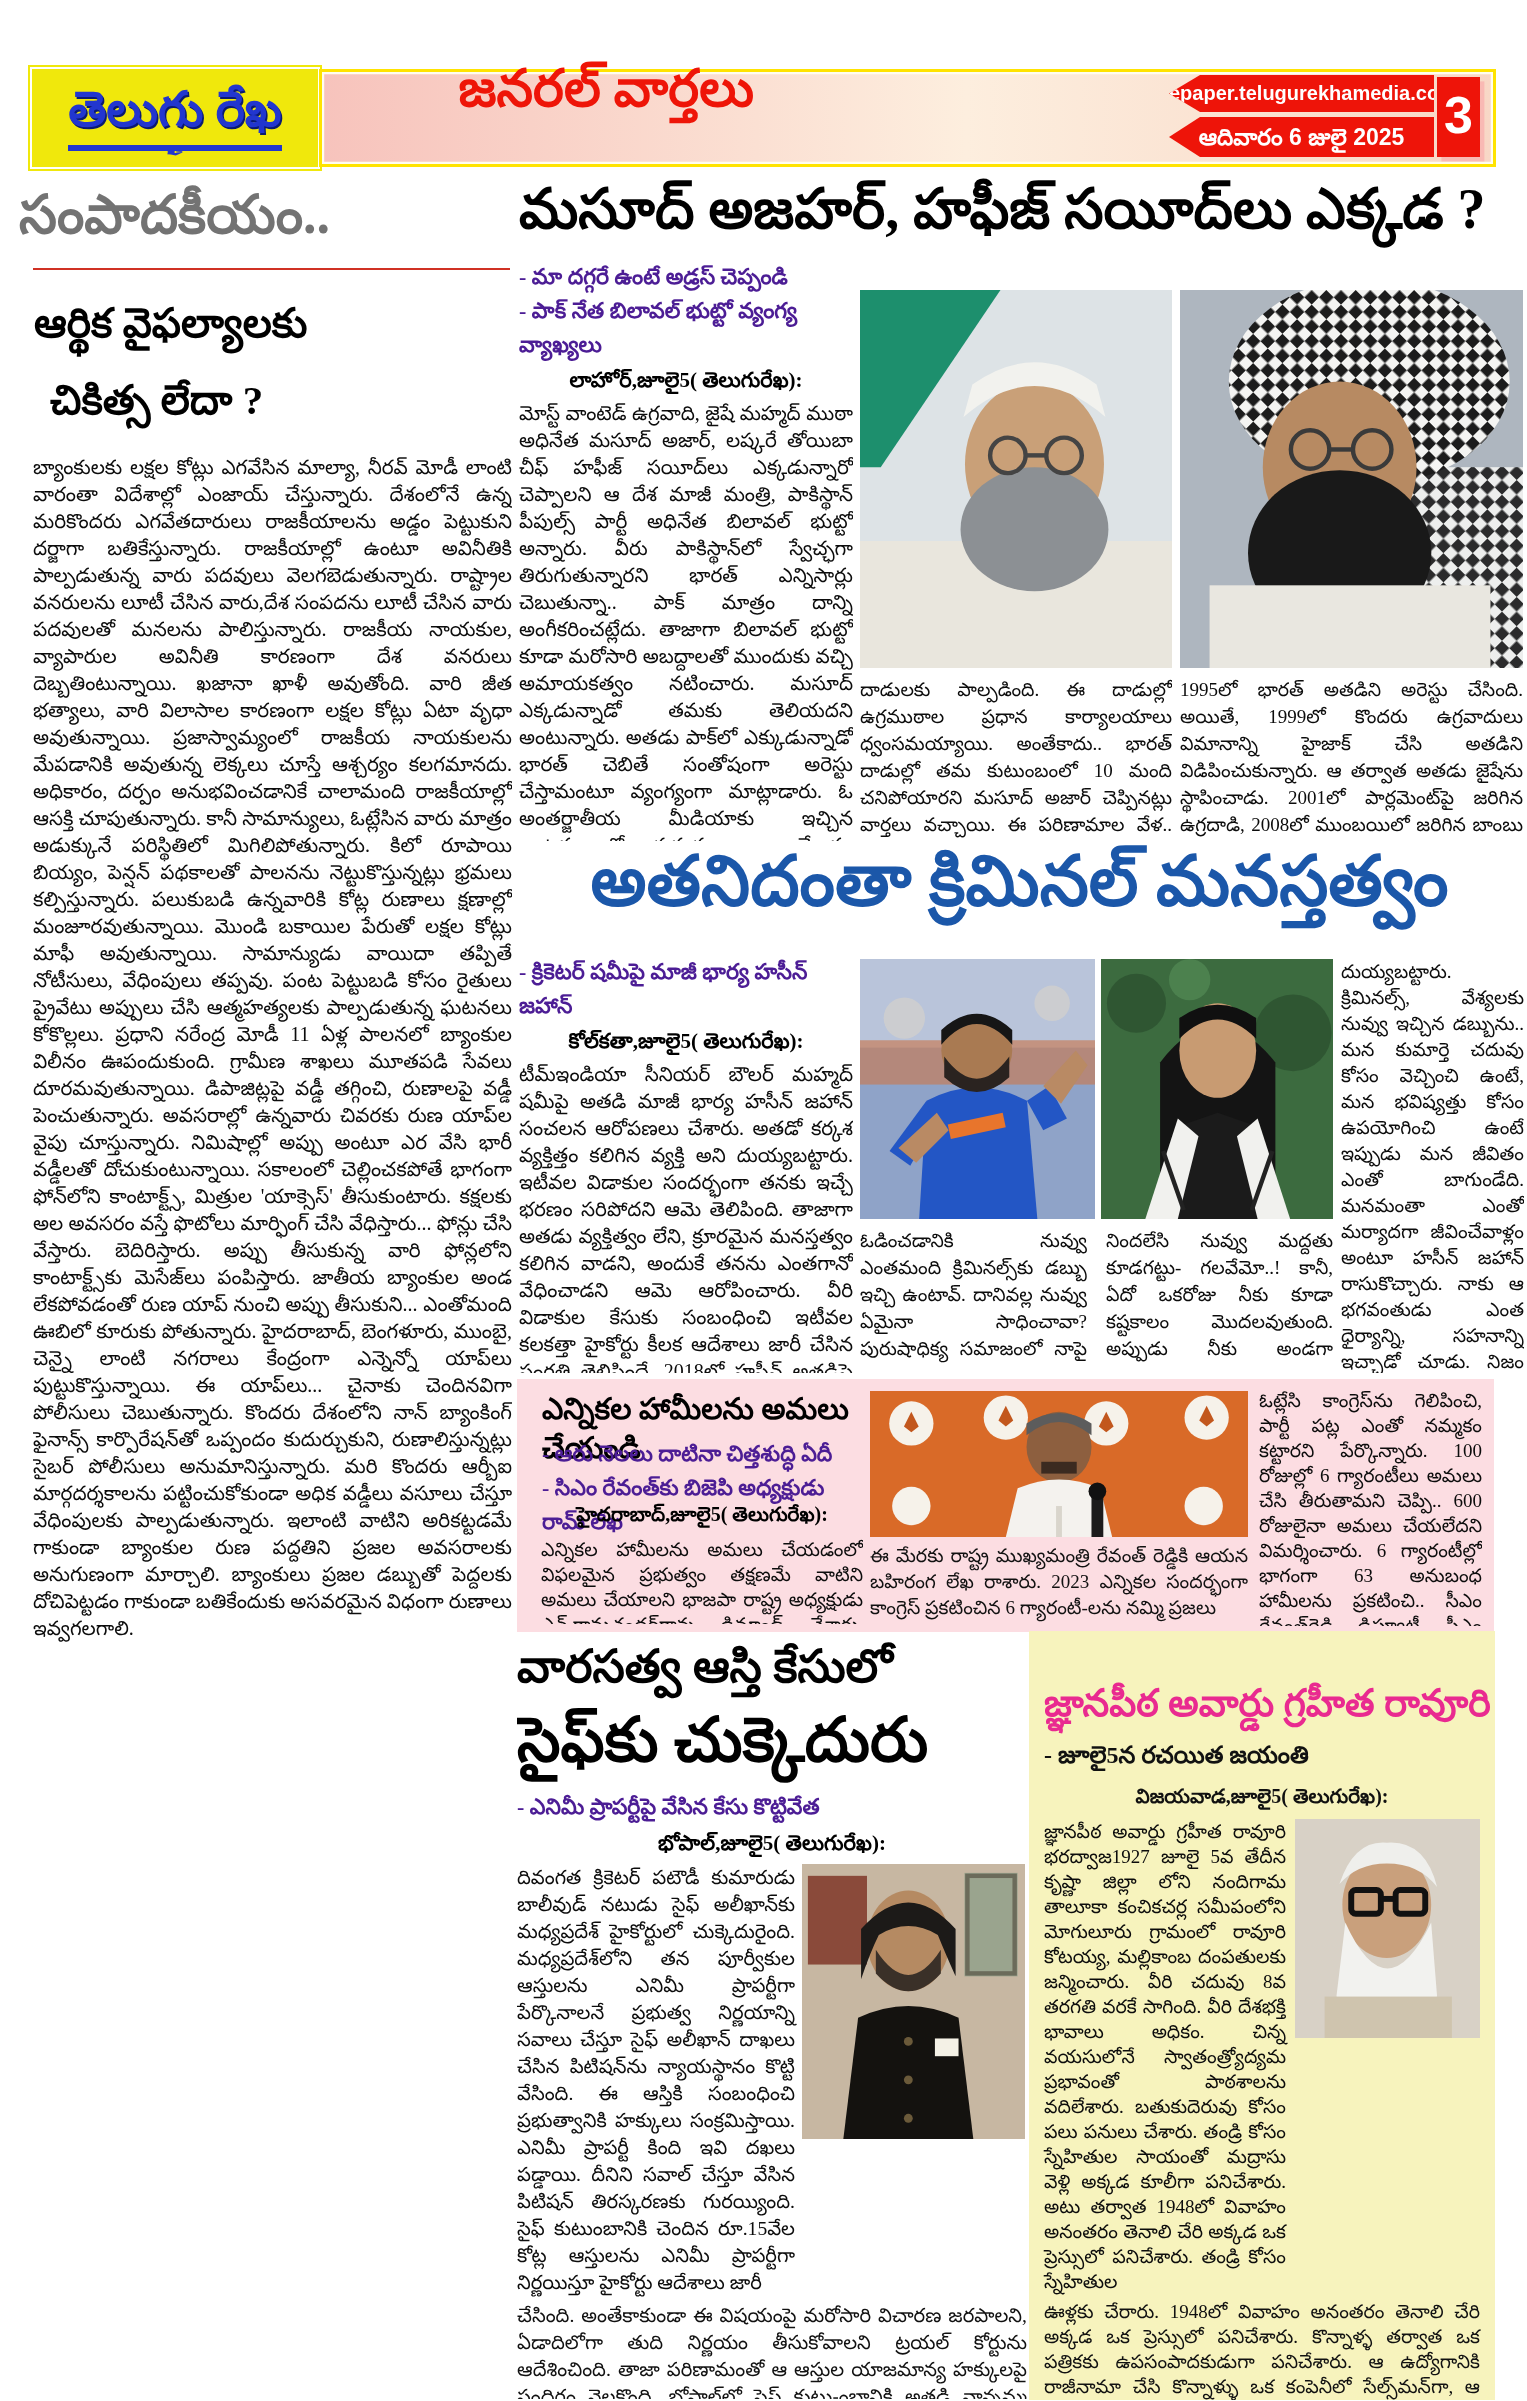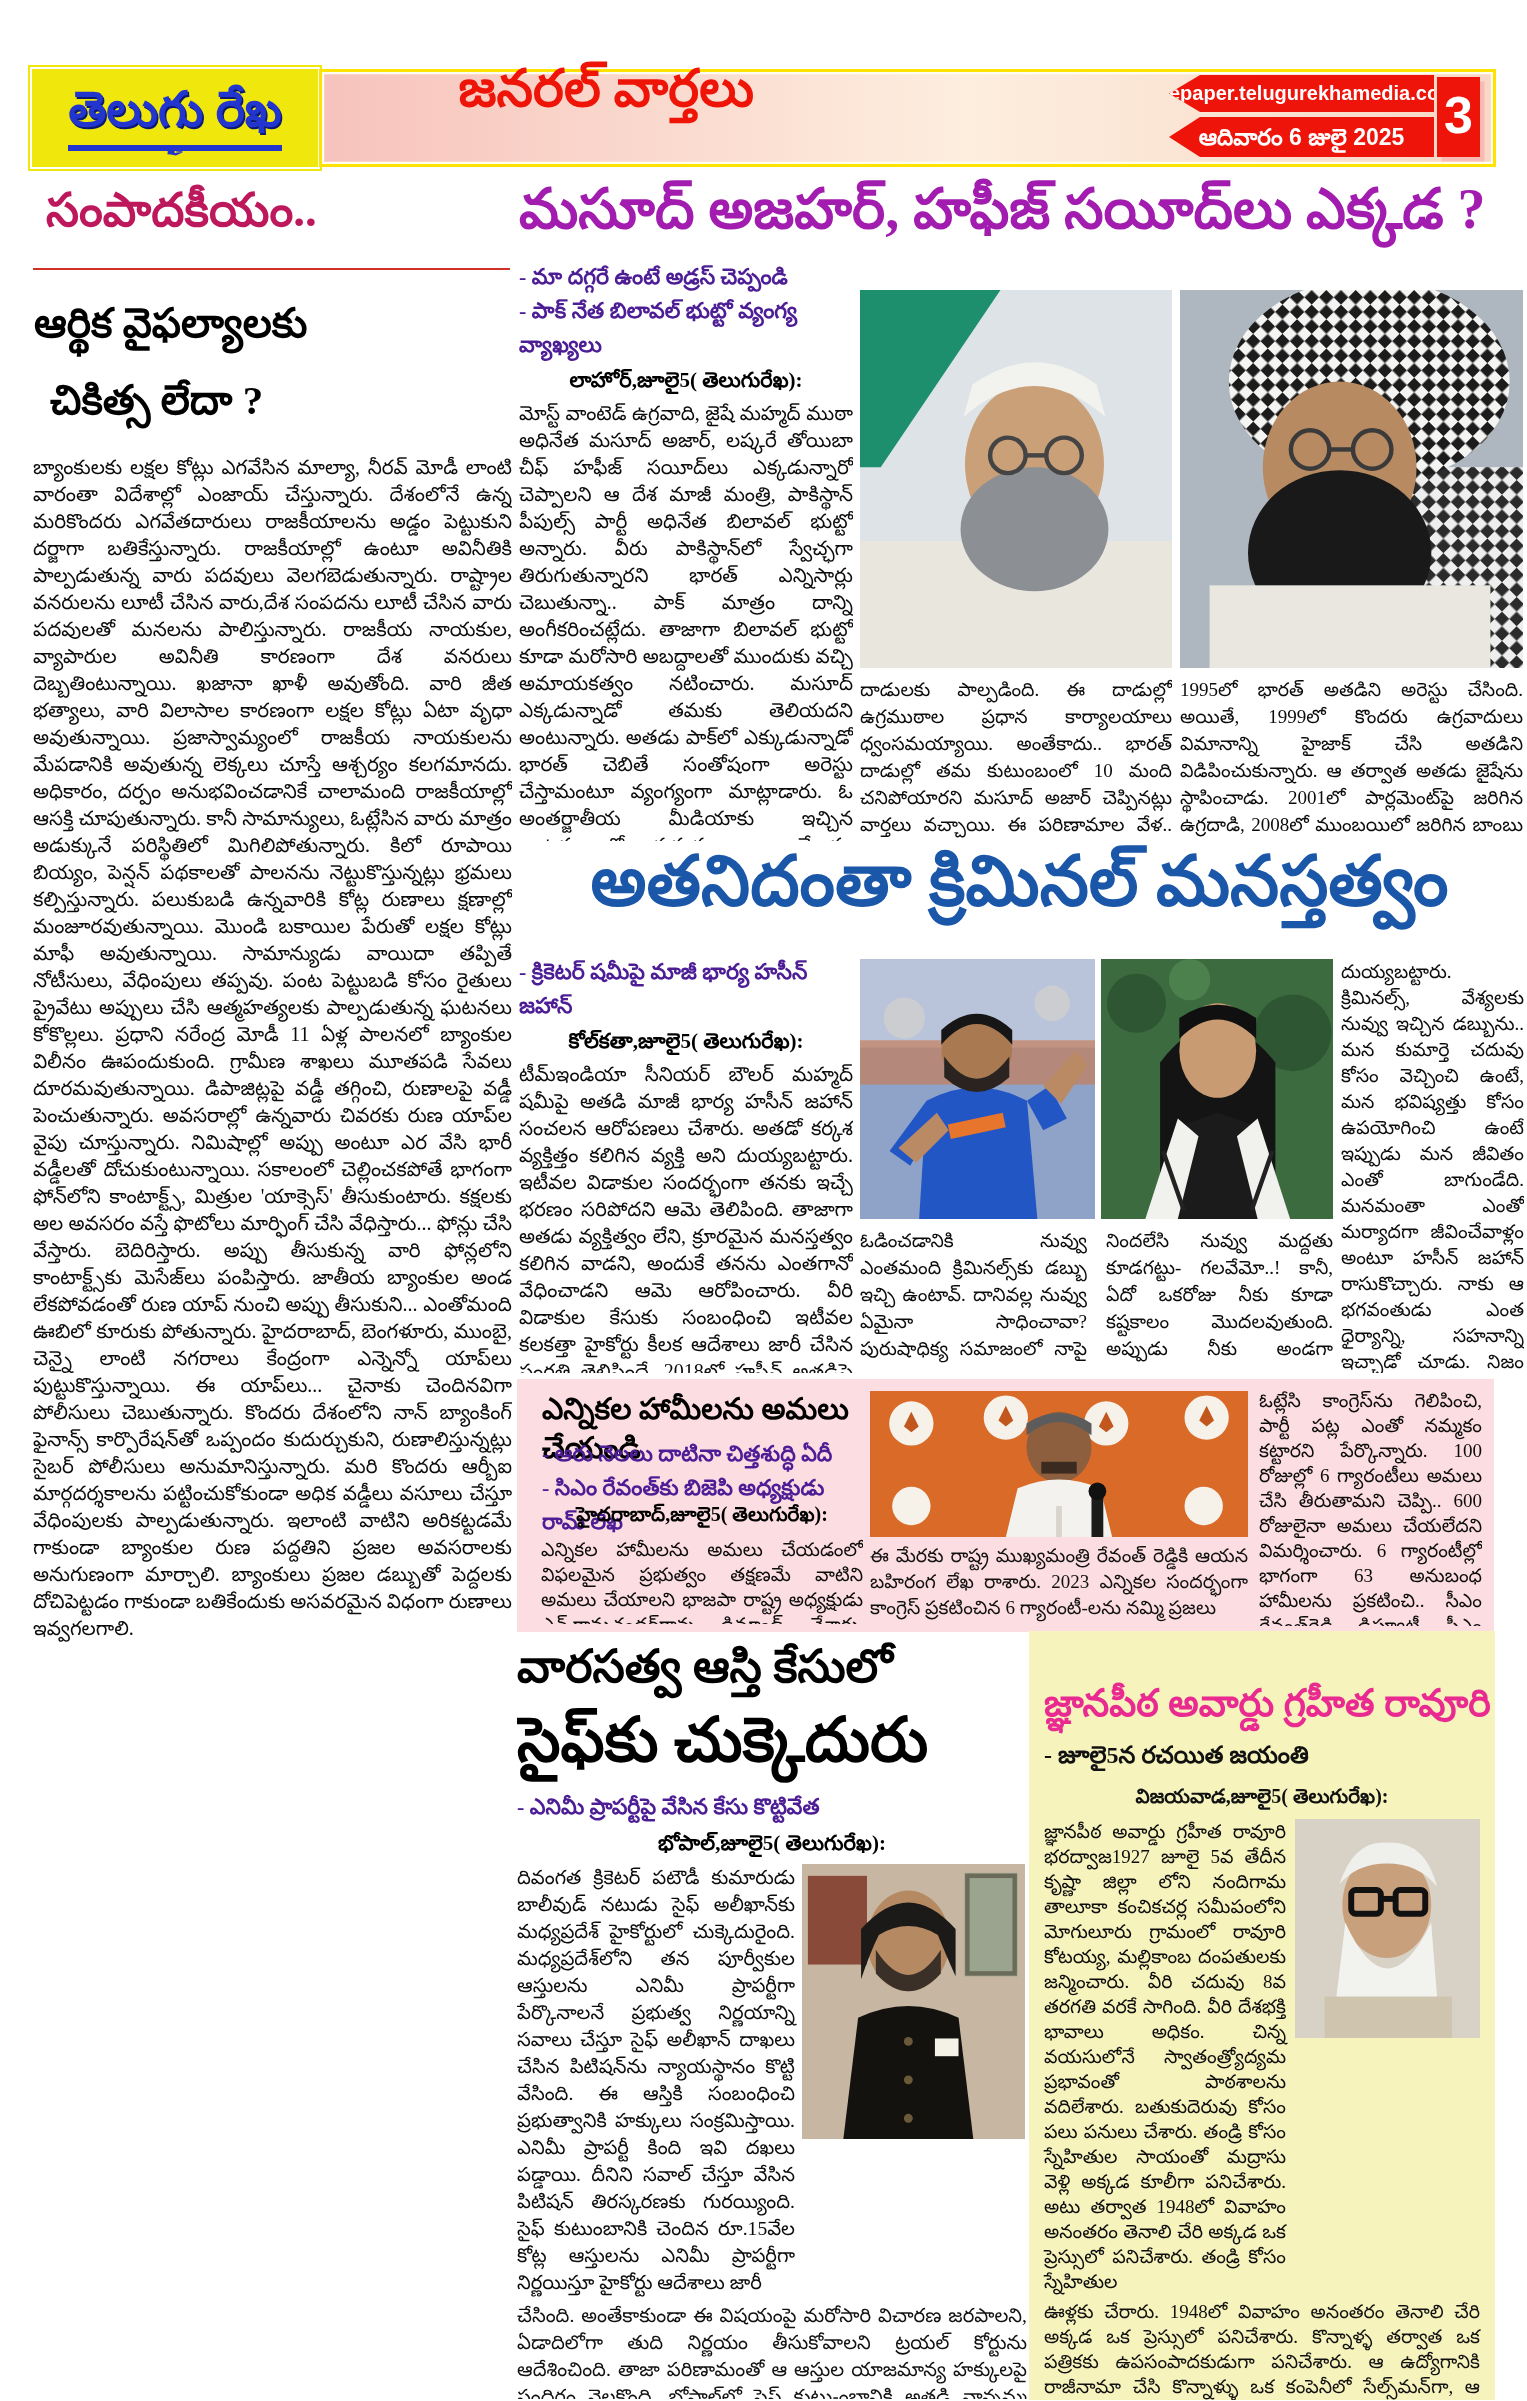--- a/index.html
+++ b/index.html
@@ -22,27 +22,27 @@
   .ribbon-site{left:1169px;top:75px;width:265px;height:37px;font-size:20px;line-height:37px;}
   .ribbon-date{left:1169px;top:117px;width:265px;height:40px;font-size:23px;line-height:40px;}
   .pagenum-box{position:absolute;left:1437px;top:77px;width:43px;height:80px;background:#ee1409;
      color:#fff;font-size:52px;font-weight:bold;text-align:center;line-height:77px;
      box-shadow:4.4px 4.4px 0 #f9b9b4;font-family:"Liberation Sans",sans-serif;}
   
   .subhead{font-size:22px;font-weight:bold;line-height:1.55;color:#4c1d95;}
   .dateline{font-size:21px;font-weight:bold;text-align:center;margin:6px 0 3px 0;color:#000;}
   .bodytext{font-size:20px;line-height:27px;text-align:justify;color:#0c0c0c;}
   
-  .editorial-kicker{position:absolute;left:46px;top:180px;font-size:47px;font-weight:bold;color:#be185d;line-height:1.3;}
+  .editorial-kicker{position:absolute;left:19px;top:180px;font-size:54px;font-weight:bold;color:#737373;line-height:1.3;}
   .editorial-rule{position:absolute;left:33px;top:268px;width:477px;height:1.5px;background:#d03124;}
   .editorial-headline{position:absolute;left:34px;top:285px;width:477px;font-size:41px;font-weight:bold;line-height:77px;color:#000;}
   .editorial-headline .l2{margin-left:16px;display:block;}
   .editorial-body{position:absolute;left:33px;top:454px;width:479px;height:1937px;overflow:hidden;}
   
-  .a1-headline{position:absolute;left:519px;top:176px;width:983px;font-size:56px;font-weight:bold;color:#a21caf;line-height:1.2;white-space:nowrap;}
+  .a1-headline{position:absolute;left:519px;top:176px;width:983px;font-size:56px;font-weight:bold;color:#000000;line-height:1.2;white-space:nowrap;}
   .a1-col1{position:absolute;left:519px;top:260px;width:334px;height:581px;overflow:hidden;}
   .a1-col2{position:absolute;left:860px;top:676px;width:312px;height:164px;overflow:hidden;}
   .a1-col3{position:absolute;left:1180px;top:676px;width:343px;height:164px;overflow:hidden;}
   .photo{position:absolute;overflow:hidden;background:#ccc;}
   .photo svg{display:block;width:100%;height:100%;}
   .photo-hafiz{left:860px;top:290px;width:312px;height:378px;}
   .photo-masood{left:1180px;top:290px;width:343px;height:378px;}
   
   .a2-headline{position:absolute;left:517px;top:831px;width:1005px;text-align:center;font-size:70px;font-weight:bold;color:#1b57a9;line-height:1.45;}
   .a2-col1{position:absolute;left:519px;top:955px;width:334px;height:418px;overflow:hidden;}

